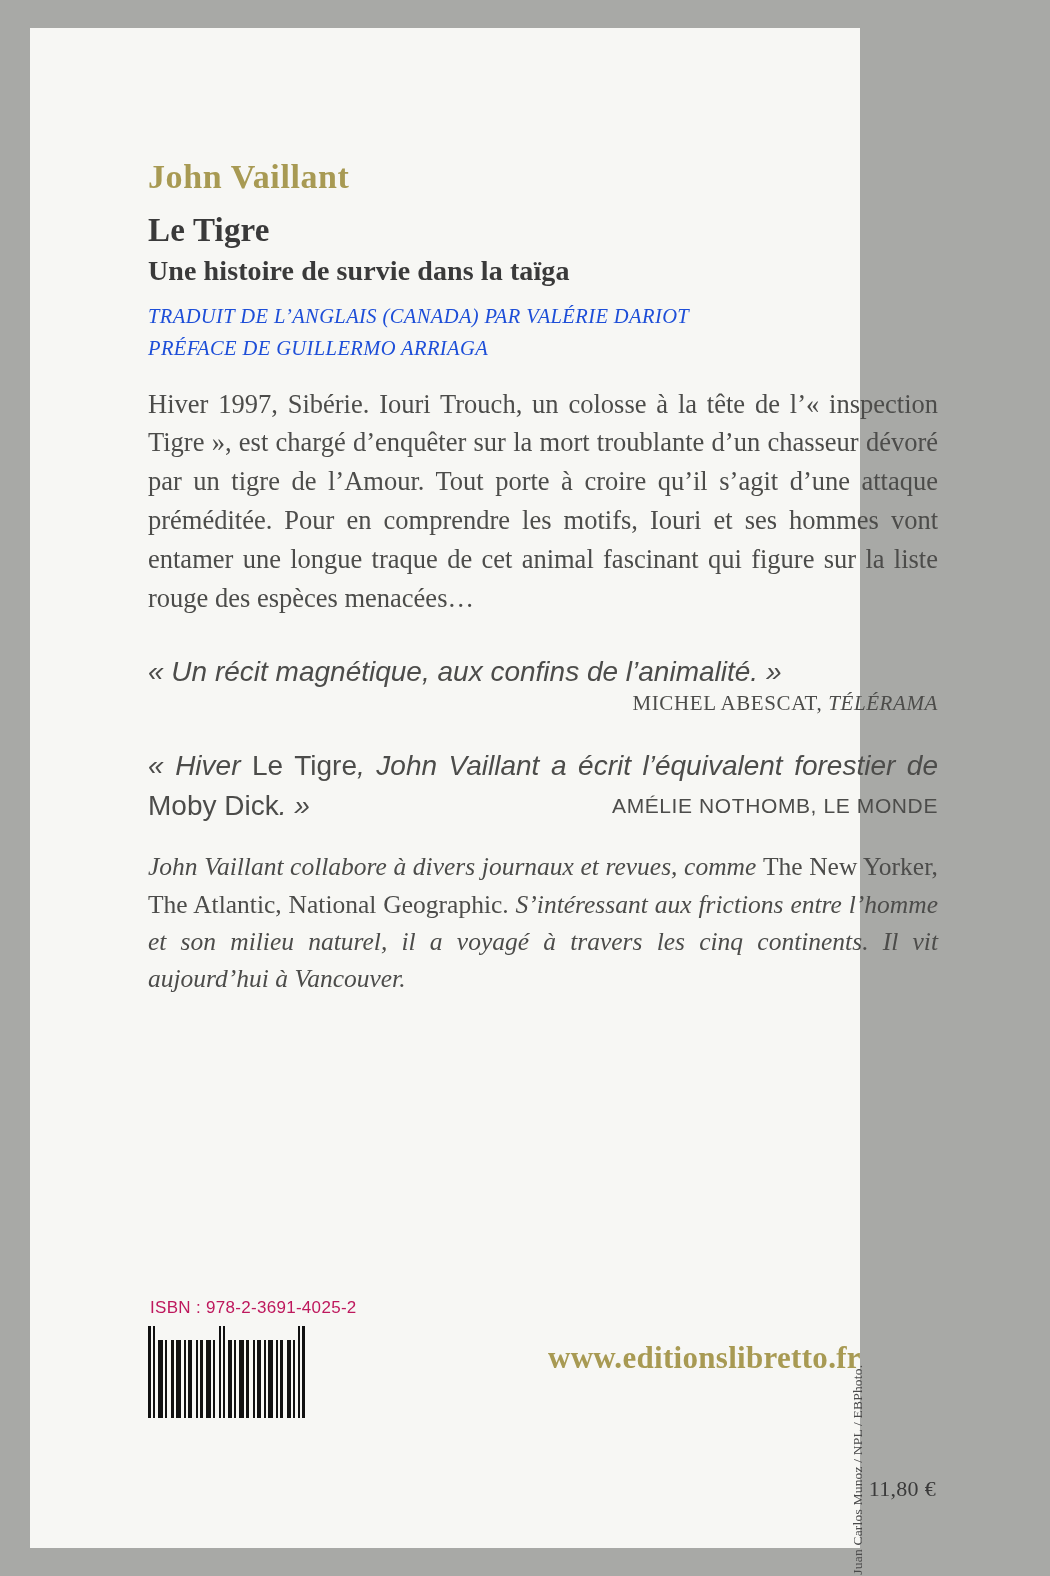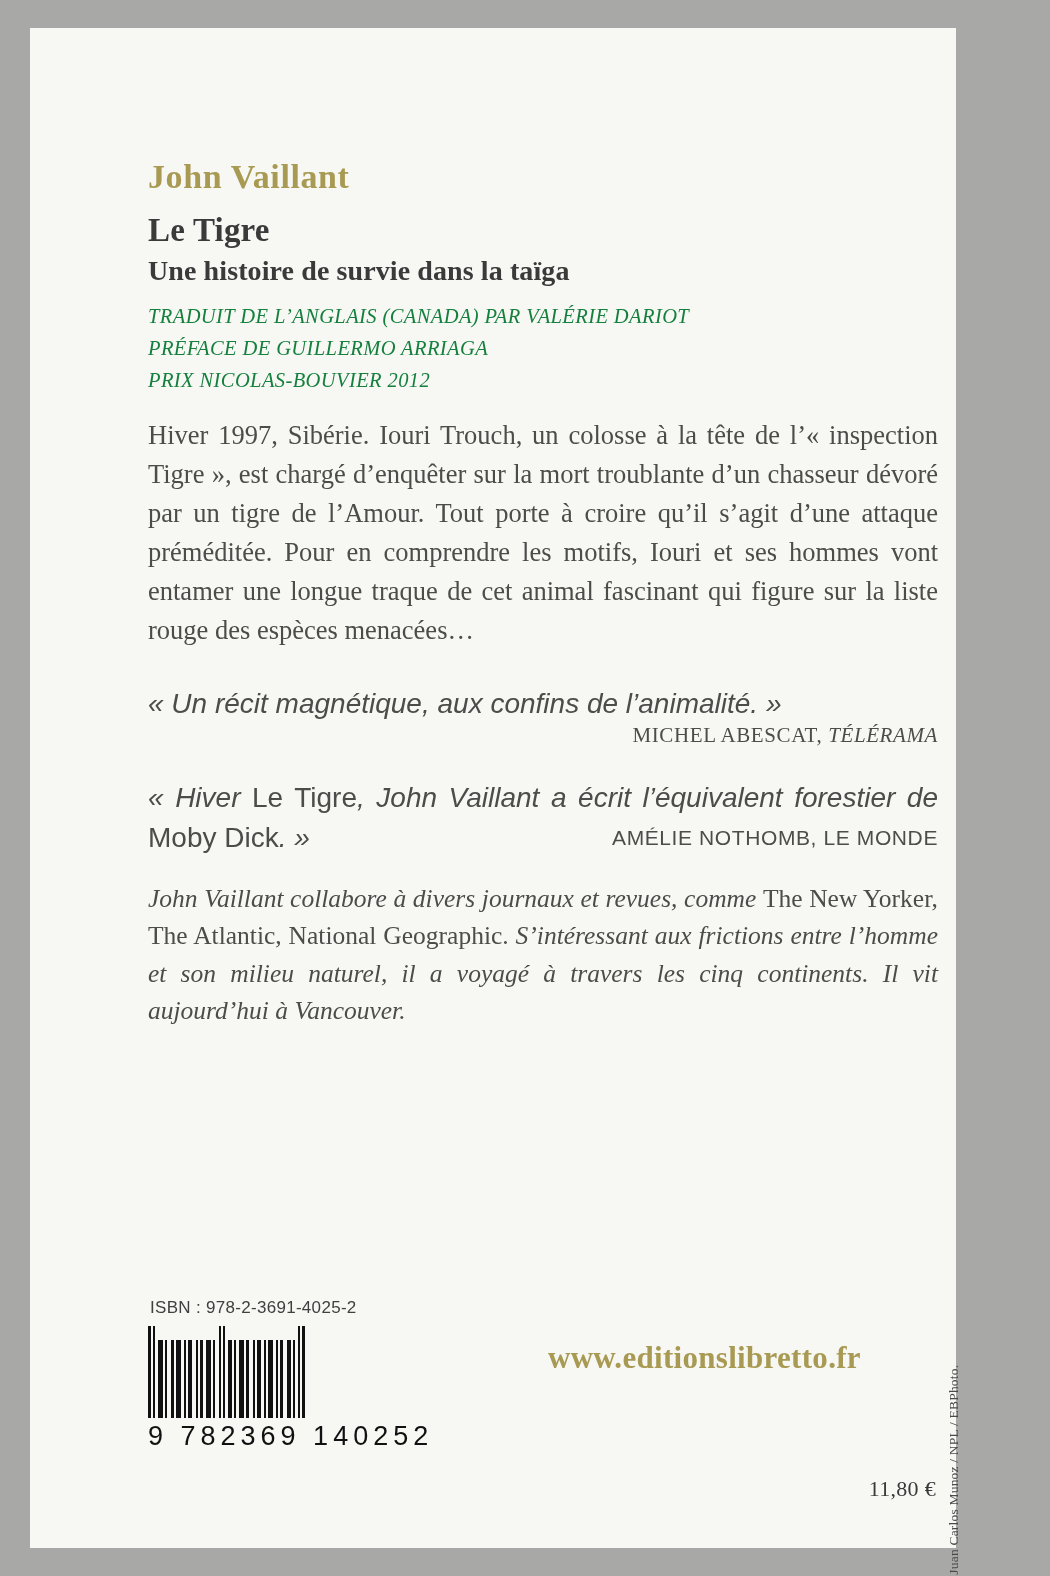--- a/index.html
+++ b/index.html
@@ -21,21 +21,21 @@
     height: 1576px;
     background: #a8a9a6;
     box-sizing: border-box;
   }
 
   
   .cover {
     position: absolute;
     left: 30px;
     top: 28px;
-    width: 926px;
+    width: 830px;
     height: 1520px;
     background: #f7f7f4;
     box-sizing: border-box;
   }
 
   
   .side-credit {
     position: absolute;
     right: 10px;
     top: 960px;
@@ -79,21 +79,21 @@
     font-size: 28px;
     color: #3a3a3a;
     margin: 0 0 14px 0;
     letter-spacing: 0.1px;
   }
 
   .credits {
     font-family: "Liberation Serif", serif;
     font-style: italic;
     font-size: 20.5px;
-    color: #15803d;
+    color: #1d4ed8;
     line-height: 1.55;
     letter-spacing: 0.4px;
     margin-bottom: 20px;
   }
   .credits div { white-space: nowrap; }
 
   .blurb {
     font-family: "Liberation Serif", serif;
     font-size: 26.5px;
     color: #4c4c4a;
@@ -151,21 +151,21 @@
     position: absolute;
     left: 118px;
     top: 1270px;
     width: 790px;
     height: 210px;
   }
 
   .isbn-text {
     font-family: "Liberation Sans", sans-serif;
     font-size: 17px;
-    color: #404040;
+    color: #be185d;
     letter-spacing: 0.3px;
     margin: 0 0 6px 2px;
   }
 
   .barcode-wrap {
     position: absolute;
     left: 0;
     top: 28px;
     width: 270px;
   }
@@ -228,21 +228,20 @@
 
       <div class="author">John Vaillant</div>
 
       <div class="title">Le Tigre</div>
 
       <div class="subtitle">Une histoire de survie dans la taïga</div>
 
       <div class="credits">
         <div>TRADUIT DE L’ANGLAIS (CANADA) PAR VALÉRIE DARIOT</div>
         <div>PRÉFACE DE GUILLERMO ARRIAGA</div>
-        <div>PRIX NICOLAS-BOUVIER 2012</div>
       </div>
 
       <p class="blurb">Hiver 1997, Sibérie. Iouri Trouch, un colosse à la tête de l’« inspection Tigre », est chargé d’enquêter sur la mort troublante d’un chasseur dévoré par un tigre de l’Amour. Tout porte à croire qu’il s’agit d’une attaque préméditée. Pour en comprendre les motifs, Iouri et ses hommes vont entamer une longue traque de cet animal fascinant qui figure sur la liste rouge des espèces menacées…</p>
 
       <div class="quote-block">
         <p class="quote">« Un récit magnétique, aux confins de l’animalité. »</p>
         <div class="attrib">
           <span>MICHEL ABESCAT,</span>
           <span class="src">TÉLÉRAMA</span>
         </div>
@@ -319,21 +318,20 @@
               <i style="width:4px;background:#f7f7f4"></i>
             <i class="short" style="width:4px"></i>
               <i style="width:2px;background:#f7f7f4"></i>
             <i class="short" style="width:2px"></i>
               <i style="width:3px;background:#f7f7f4"></i>
             <i style="width:2px"></i>
               <i style="width:2px;background:#f7f7f4"></i>
             <i style="width:3px"></i>
           </div>
         </div>
-        <div class="barcode-digits">9 782369 140252</div>
       </div>
 
       <div class="website">www.editionslibretto.fr</div>
 
       <div class="price">11,80 €</div>
 
     </div>
 
   </div>
 </div>

